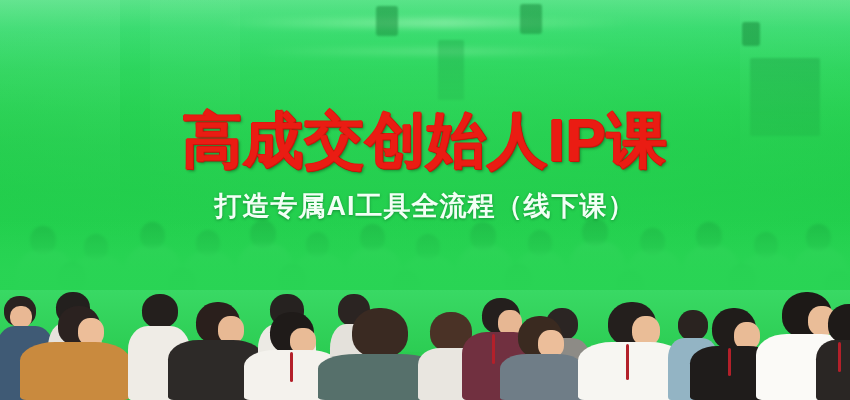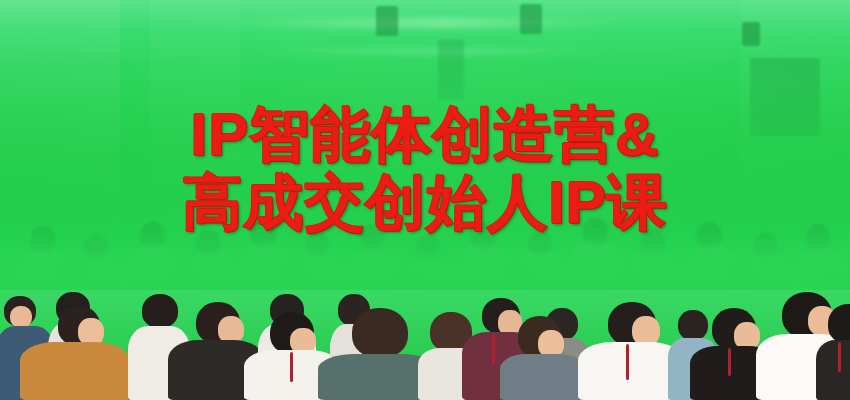--- a/index.html
+++ b/index.html
@@ -209,22 +209,22 @@
       <div class="head" style="left:616px;top:140px;width:28px;height:30px;"></div>
       <div class="head" style="left:728px;top:134px;width:28px;height:30px;"></div>
       <div class="head" style="left:824px;top:140px;width:28px;height:30px;"></div>
     </div>
 
     <div class="green-wash"></div>
     <div class="hall-bottom-fade"></div>
   </div>
 
   <div class="text-wrap">
-    <div class="title-line l1">IP智能体创造营&amp;</div>
     <div class="title-line l2">高成交创始人IP课</div>
+    <div class="subtitle">打造专属AI工具全流程（线下课）</div>
   </div>
 
   <div class="audience">
     <div class="aud-bg"></div>
     <div class="aud-screen"></div>
 
     <div class="aud-table" style="left:150px;bottom:0;width:120px;height:18px;"></div>
     <div class="aud-table" style="left:268px;bottom:8px;width:70px;height:26px;background:rgba(150,120,80,.75);"></div>
     <div class="aud-table" style="left:560px;bottom:0;width:250px;height:22px;"></div>
     <div class="aud-chair" style="left:20px;bottom:0;width:34px;height:34px;"></div>

